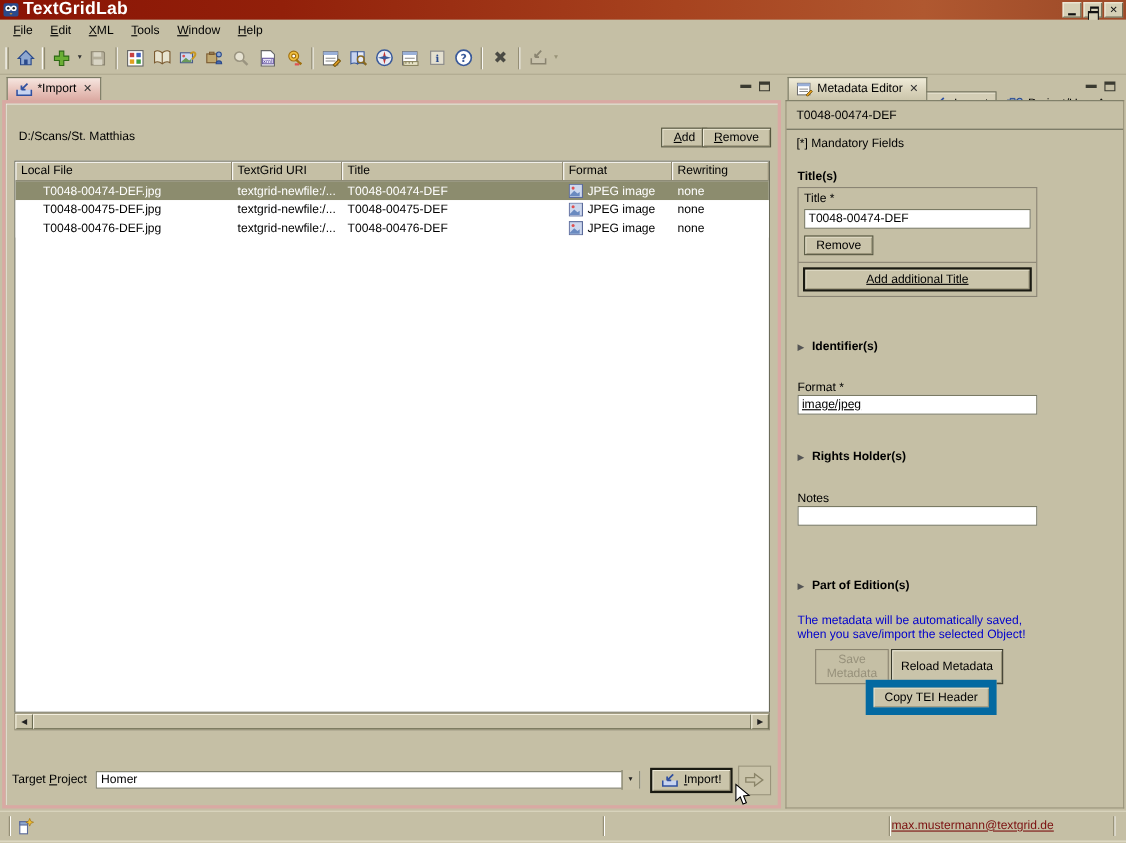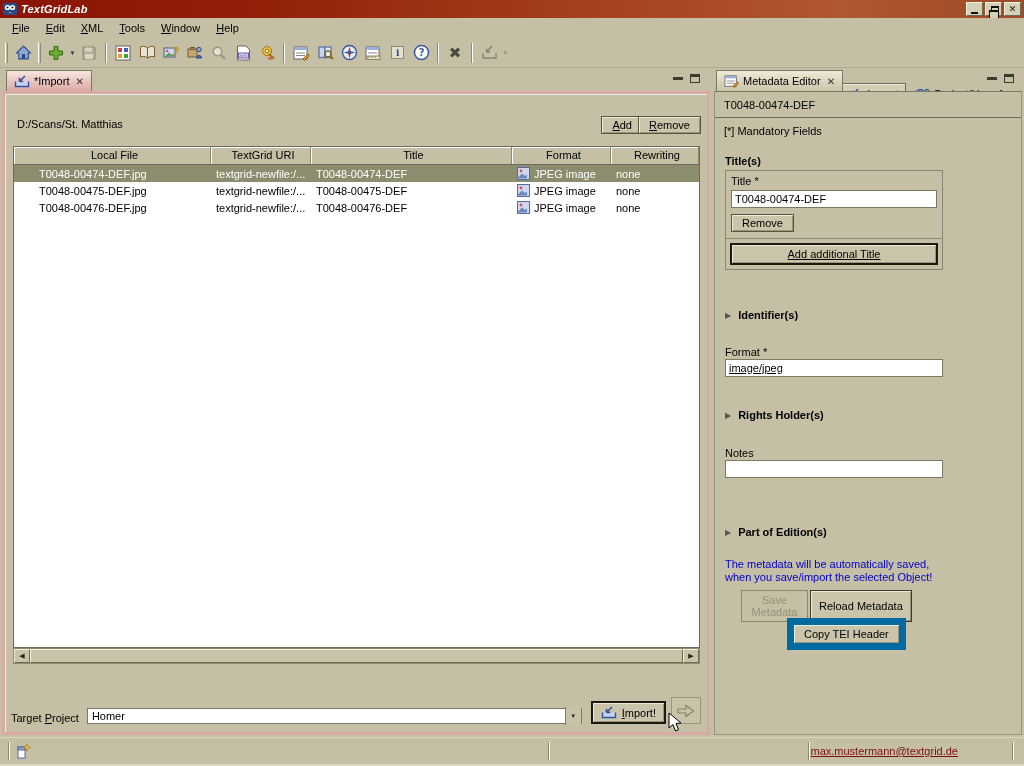--- a/index.html
+++ b/index.html
@@ -4,22 +4,22 @@
 <style>
   * { margin:0; padding:0; box-sizing:border-box; }
   html,body { width:1024px; height:766px; overflow:hidden; }
   body { font-family:"Liberation Sans","DejaVu Sans",sans-serif; font-size:11px; color:#000;
          background:#C5BFA5; position:relative; }
 
   
   .titlebar { position:absolute; left:0; top:0; width:1024px; height:18px;
     background:linear-gradient(90deg,#8A1405 0%,#92200A 25%,#A7431F 60%,#B05830 82%,#9C4A28 100%);
     display:flex; align-items:center; padding-left:3px; }
-  .titlebar .apptitle { color:#fff; font-weight:bold; font-size:11px; margin-left:4px;
-    letter-spacing:.2px;font-style:italic; }
+  .titlebar .apptitle { color:#fff; font-weight:bold; font-size:16px; margin-left:4px;
+    letter-spacing:.2px; }
   .winbtns { position:absolute; right:3px; top:2px; display:flex; gap:2px; }
   .winbtn { width:17px; height:14px; background:#D6D0B6; border:1px solid;
     border-color:#F4F0E0 #6B6B52 #6B6B52 #F4F0E0; display:flex; align-items:center;
     justify-content:center; font-size:9px; font-weight:bold; color:#111; line-height:1; }
   .glyph-min { width:7px; height:2px; background:#111; margin-top:7px; }
   .glyph-restore { width:8px; height:7px; border:1px solid #111; border-top-width:2px; background:#D6D0B6; position:relative; margin-left:2px; }
   .glyph-restore:before { content:""; position:absolute; left:-3px; top:2px; width:8px; height:7px;
     border:1px solid #111; border-top-width:2px; background:#D6D0B6; }
 
   
@@ -68,36 +68,36 @@
     font-family:inherit; box-shadow:inset 1px 1px 0 #EEEAD8, inset -1px -1px 0 #9A947A; cursor:default; }
   .btn.default-btn { border:2px solid #1A1A12; }
   .btn:disabled, .btn.disabled { color:#97917B; border:1px solid #8A8470; box-shadow:none; background:#C5BFA5; }
   .add-btn { position:absolute; right:64px; top:22px; }
   .remove-btn { position:absolute; right:6px; top:22px; }
 
   .table-wrap { position:absolute; left:8px; top:52px; right:7px; bottom:84px; background:#fff;
     border:1px solid #6B6B5A; overflow:hidden; }
   .thead { display:flex; height:18px; background:#C5BFA5; border-bottom:1px solid #6B6B5A;
     box-shadow:inset 0 1px 0 #fff; }
-  .th { padding:2px 0 0 5px; border-right:1px solid #8F8971; box-shadow:inset 1px 0 0 #fff; overflow:hidden; white-space:nowrap;text-align:center; }
+  .th { padding:2px 0 0 5px; border-right:1px solid #8F8971; box-shadow:inset 1px 0 0 #fff; overflow:hidden; white-space:nowrap; }
   .trow { display:flex; height:17px; align-items:center; background:#fff; }
   .trow.selected { background:#8C8C6E; color:#fff; }
   .td { padding-left:5px; overflow:hidden; white-space:nowrap; display:flex; align-items:center; gap:4px; }
   .c0 { width:197px; } .c1 { width:100px; } .c2 { width:201px; } .c3 { width:99px; } .c4 { flex:1; }
   .td.c0 { padding-left:25px; }
 
   .hscroll { position:absolute; left:8px; right:7px; bottom:68px; height:16px; background:#D6D0B8;
     border:1px solid #8F8971; display:flex; }
   .hs-btn { width:16px; height:100%; background:#C9C3A9; border:1px solid;
     border-color:#F2EEDE #6B6B52 #6B6B52 #F2EEDE; font-size:7px; display:flex; align-items:center;
     justify-content:center; color:#222; }
   .hs-thumb { flex:1; background:#C9C3A9; border:1px solid; border-color:#F2EEDE #6B6B52 #6B6B52 #F2EEDE; }
 
   .bottom-controls { position:absolute; left:6px; right:6px; bottom:8px; height:30px;
-    display:flex; align-items:flex-end; }
+    display:flex; align-items:center; }
   .combo { flex:1; height:16px; background:#fff; border:1px solid #7A7A64; margin:0 9px 0 8px;
     display:flex; align-items:center; position:relative; }
   .combo-value { padding-left:4px; flex:1; }
   .combo-btn { width:16px; height:18px; background:#C9C3A9; border-left:1px solid #7A7A64;
     display:flex; align-items:center; justify-content:center; font-size:6px; color:#222; }
   .import-btn { display:flex; align-items:center; gap:5px; padding:3px 8px; }
   .fwd-btn { width:30px; height:27px; margin-left:5px; background:#C9C3A9; border:1px solid #9A947C;
     display:flex; align-items:center; justify-content:center; }
 
   

